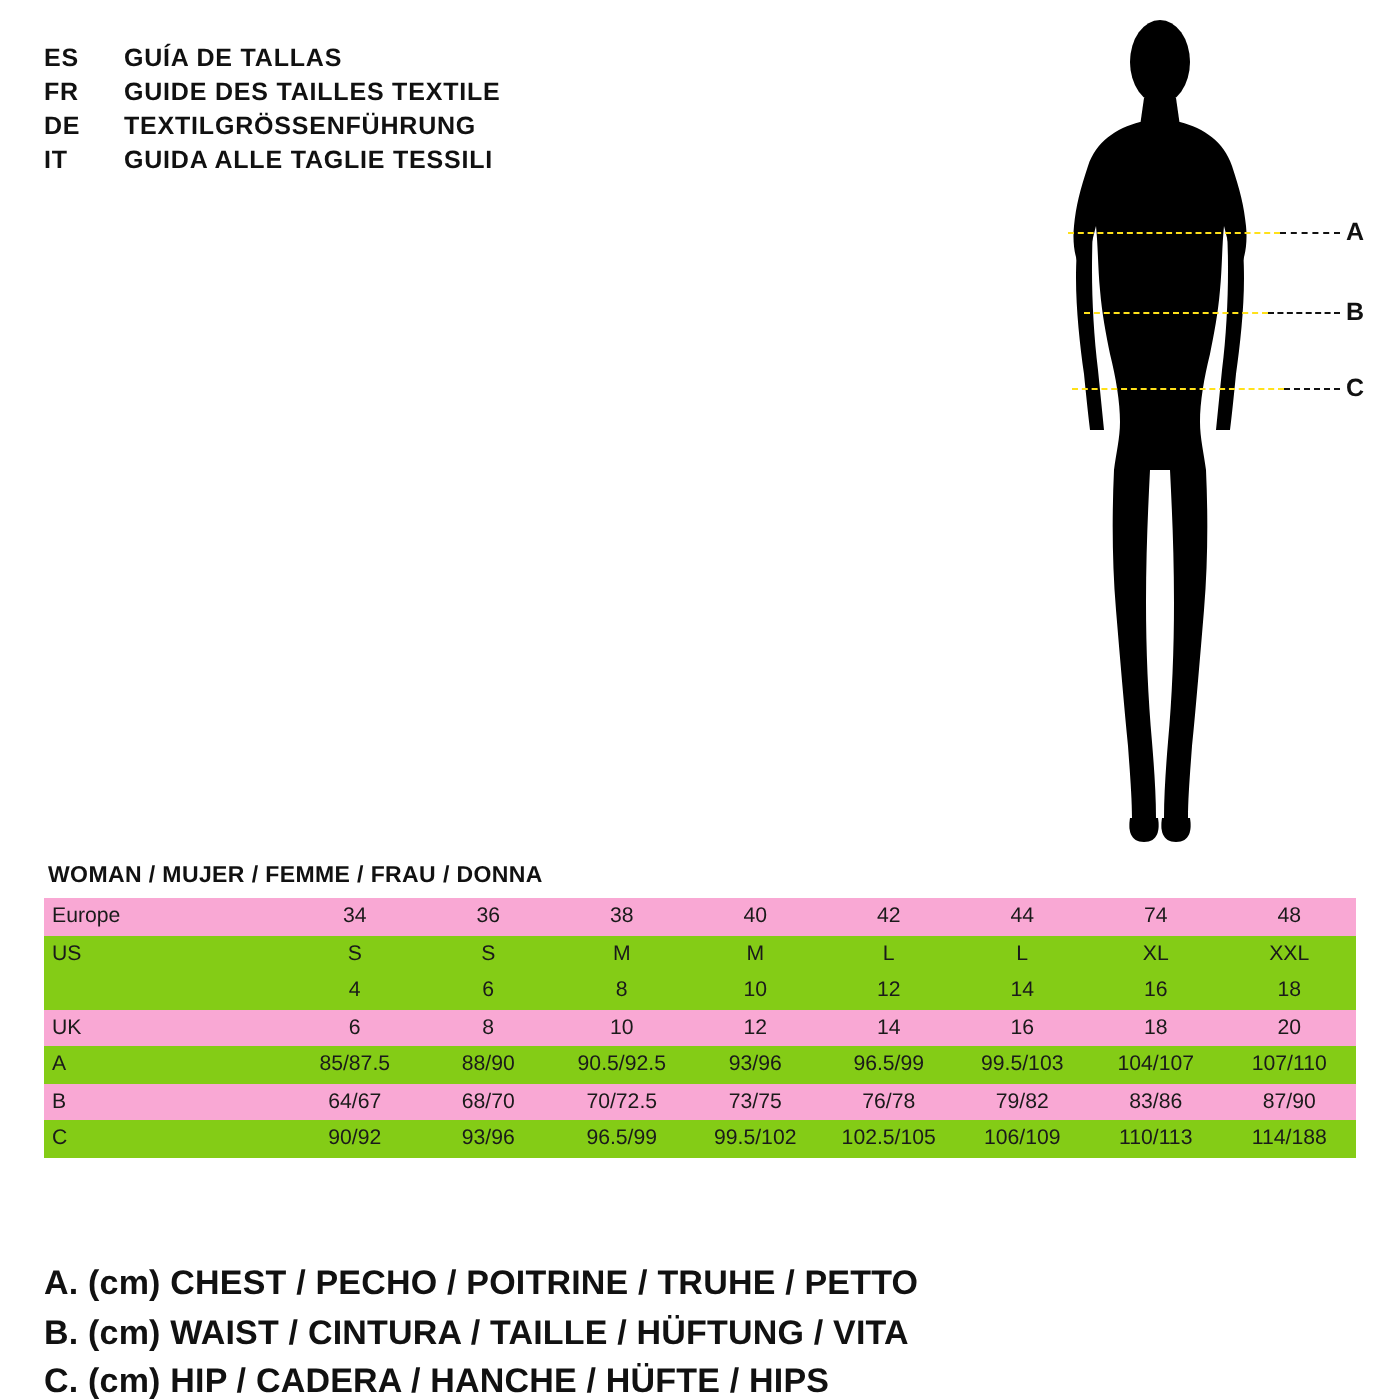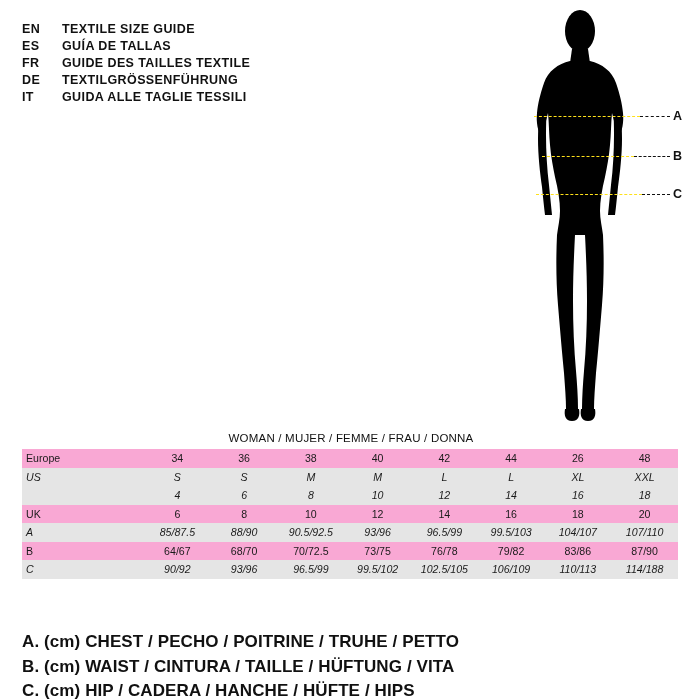--- a/index.html
+++ b/index.html
@@ -75,25 +75,24 @@
 
   
   #table-wrap {
     position: absolute;
     left: 22px;
     top: 430px;
     width: 656px;
   }
   .woman-head {
     font-size: 11.5px;
-    font-weight: normal;
+    font-weight: bold;
     letter-spacing: 0.2px;
     padding: 2px 0 5px 2px;
     color: #111;
-    text-align: center;
   }
   table.size-table {
     border-collapse: collapse;
     width: 656px;
     table-layout: fixed;
   }
   table.size-table td {
     font-size: 10.6px;
     padding: 3.2px 0;
     color: #1a1a1a;
@@ -101,22 +100,21 @@
   }
   .c-label {
     text-align: left;
     padding-left: 4px !important;
     width: 118px;
   }
   .c-val {
     text-align: center;
   }
   tr.row-grey td {
-    background: #e5e5e5;
-    font-style: italic;
+    background: #84cc16;
   }
   tr.row-white td {
     background: #f9a8d4;
   }
   tr.row-head td {
     background: #e6e6e6;
     font-weight: bold;
     font-size: 10.6px;
     letter-spacing: 0.2px;
   }
@@ -133,24 +131,20 @@
     font-weight: bold;
     color: #111;
     margin-bottom: 4.5px;
     letter-spacing: 0.1px;
   }
 </style>
 </head>
 <body>
 
 <div id="titles">
-  <div class="title-row">
-    <span class="title-lang">EN</span>
-    <span class="title-text">TEXTILE SIZE GUIDE</span>
-  </div>
   <div class="title-row">
     <span class="title-lang">ES</span>
     <span class="title-text">GUÍA DE TALLAS</span>
   </div>
   <div class="title-row">
     <span class="title-lang">FR</span>
     <span class="title-text">GUIDE DES TAILLES TEXTILE</span>
   </div>
   <div class="title-row">
     <span class="title-lang">DE</span>
@@ -235,21 +229,21 @@
     <tbody>
 
       <tr class="row-white">
         <td class="c-label">Europe</td>
         <td class="c-val">34</td>
         <td class="c-val">36</td>
         <td class="c-val">38</td>
         <td class="c-val">40</td>
         <td class="c-val">42</td>
         <td class="c-val">44</td>
-        <td class="c-val">26</td>
+        <td class="c-val">74</td>
         <td class="c-val">48</td>
       </tr>
 
       <tr class="row-grey">
         <td class="c-label">US</td>
         <td class="c-val">S</td>
         <td class="c-val">S</td>
         <td class="c-val">M</td>
         <td class="c-val">M</td>
         <td class="c-val">L</td>

